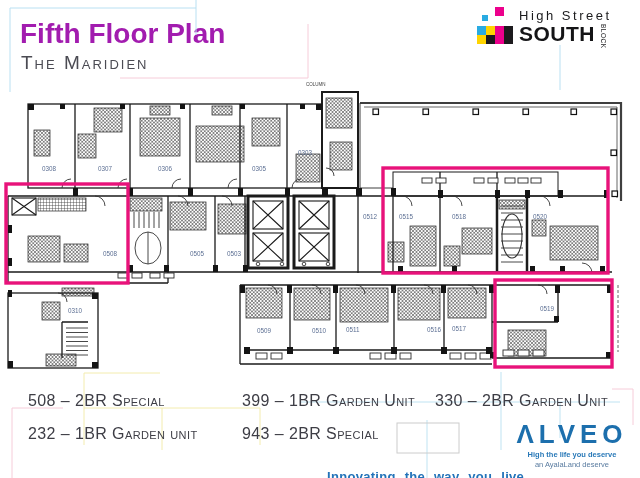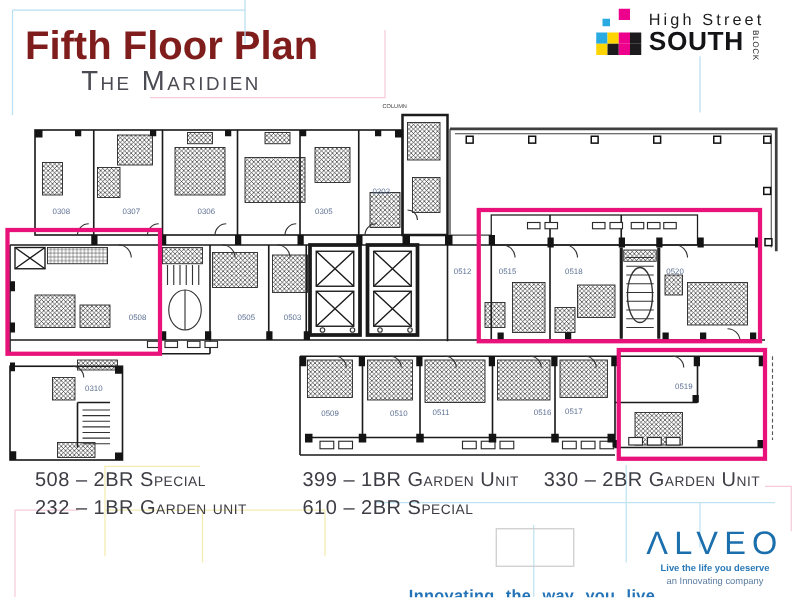--- a/index.html
+++ b/index.html
@@ -1,43 +1,43 @@
 <!DOCTYPE html>
 <html><head>
 <meta charset="utf-8">
 <style>
   html,body{margin:0;padding:0;background:#fff;}
   .page{position:relative;width:640px;height:478px;background:#ffffff;overflow:hidden;
         font-family:"Liberation Sans",sans-serif;}
   
-  .title{position:absolute;left:20px;top:18px;font-size:32px;font-weight:700;color:#7f1d1d;
+  .title{position:absolute;left:20px;top:18px;font-size:28px;font-weight:700;color:#a21caf;
          letter-spacing:0px;}
-  .subtitle{position:absolute;left:21px;top:52px;font-size:22px;font-variant:small-caps;
-            color:#4b4b53;letter-spacing:2px;margin-left:44px;}
+  .subtitle{position:absolute;left:21px;top:52px;font-size:19px;font-variant:small-caps;
+            color:#4b4b53;letter-spacing:2px;}
   
   .hs-logo{position:absolute;left:476px;top:5px;width:146px;height:44px;}
   #mosaic{position:absolute;left:1px;top:2px;width:38px;height:40px;}
   #mosaic div{position:absolute;}
   .hs-line1{position:absolute;left:43px;top:3px;font-size:13px;color:#1c1c1e;letter-spacing:2.5px;}
   .hs-line2{position:absolute;left:43px;top:17px;font-size:21px;font-weight:700;color:#141416;letter-spacing:0.5px;}
   .hs-vert{position:absolute;left:124px;top:19px;font-size:6.5px;color:#232325;
            writing-mode:vertical-rl;letter-spacing:0.5px;}
   
   svg.plan{position:absolute;left:0;top:0;}
   #unit-labels text{font-family:"Liberation Sans",sans-serif;font-size:6.3px;fill:#5c6f93;}
   #plan-note{font-family:"Liberation Sans",sans-serif;}
   
-  #legend{position:absolute;left:28px;top:376px;width:580px;display:grid;
-          grid-template-columns:214px 193px 1fr;grid-auto-rows:22px;}
+  #legend{position:absolute;left:28px;top:392px;width:580px;display:grid;
+          grid-template-columns:214px 193px 1fr;grid-auto-rows:22px;row-gap:11px;}
   .legend-item{font-size:16px;font-variant:small-caps;color:#3d3d45;letter-spacing:0.4px;white-space:nowrap;}
   
   .tagline{position:absolute;left:327px;top:431px;font-size:13px;font-weight:700;color:#2373b9;
            word-spacing:5px;letter-spacing:0.3px;margin-top:38px;}
   .brand-box{position:absolute;left:510px;top:419px;width:124px;text-align:center;}
-  .alveo{font-size:26px;color:#1c6fad;letter-spacing:5px;font-weight:400;line-height:30px;}
+  .alveo{font-size:26px;color:#1c6fad;letter-spacing:5px;font-weight:700;line-height:30px;}
   .brand-sub1{font-size:7.5px;font-weight:700;color:#2979b8;margin-top:1px;}
   .brand-sub2{font-size:7.5px;color:#5a7ca0;margin-top:1px;}
 </style>
 </head>
 <body>
 
 <div class="page">
 
   <div class="title">Fifth Floor Plan</div>
   <div class="subtitle">The Maridien</div>
@@ -293,22 +293,22 @@
         <rect x="383" y="168" width="225" height="105" fill="none" stroke="#e8127a" stroke-width="3.4"></rect>
         <rect x="495" y="280" width="117" height="87" fill="none" stroke="#e8127a" stroke-width="3.4"></rect>
       </g>
   </svg>
 
   <div id="legend">
       <div class="legend-item" style="grid-area: 1 / 1;">508 – 2BR Special</div>
       <div class="legend-item" style="grid-area: 1 / 2;">399 – 1BR Garden Unit</div>
       <div class="legend-item" style="grid-area: 1 / 3;">330 – 2BR Garden Unit</div>
       <div class="legend-item" style="grid-area: 2 / 1;">232 – 1BR Garden unit</div>
-      <div class="legend-item" style="grid-area: 2 / 2;">610 – 2BR Special</div>
+      <div class="legend-item" style="grid-area: 2 / 2;">943 – 2BR Special</div>
     </div>
 
   <div class="tagline">Innovating the way you live</div>
   <div class="brand-box">
     <div class="alveo">ΛLVEO</div>
-    <div class="brand-sub1">Live the life you deserve</div>
-    <div class="brand-sub2">an Innovating company</div>
+    <div class="brand-sub1">High the life you deserve</div>
+    <div class="brand-sub2">an AyalaLand deserve</div>
   </div>
 </div>
 
 </body></html>

